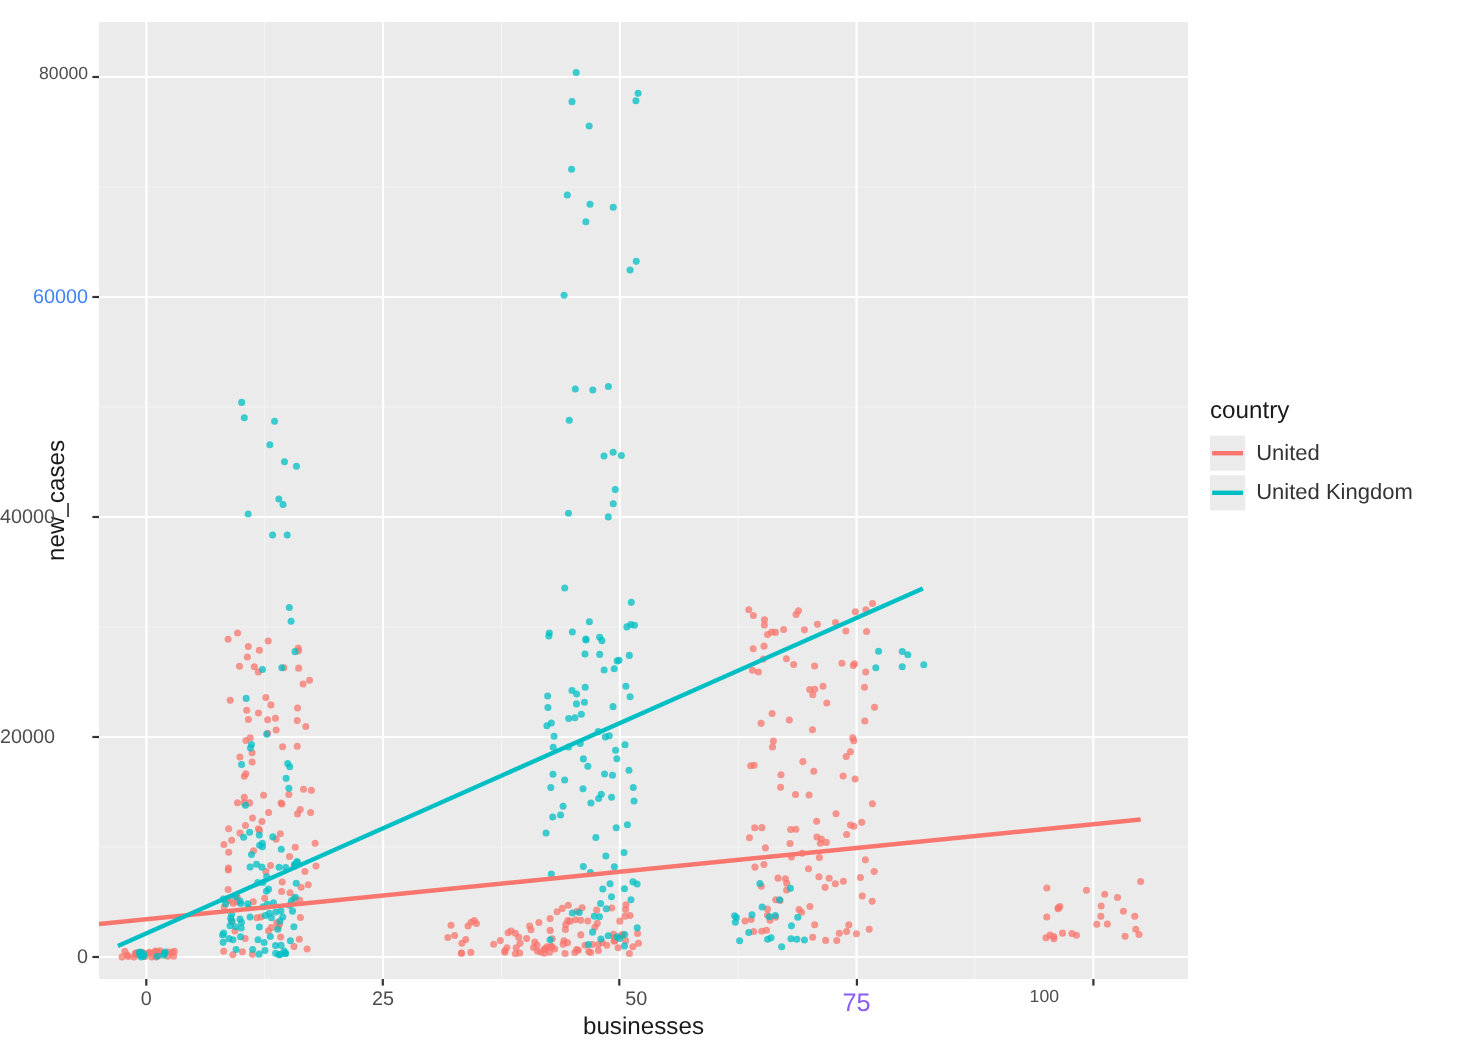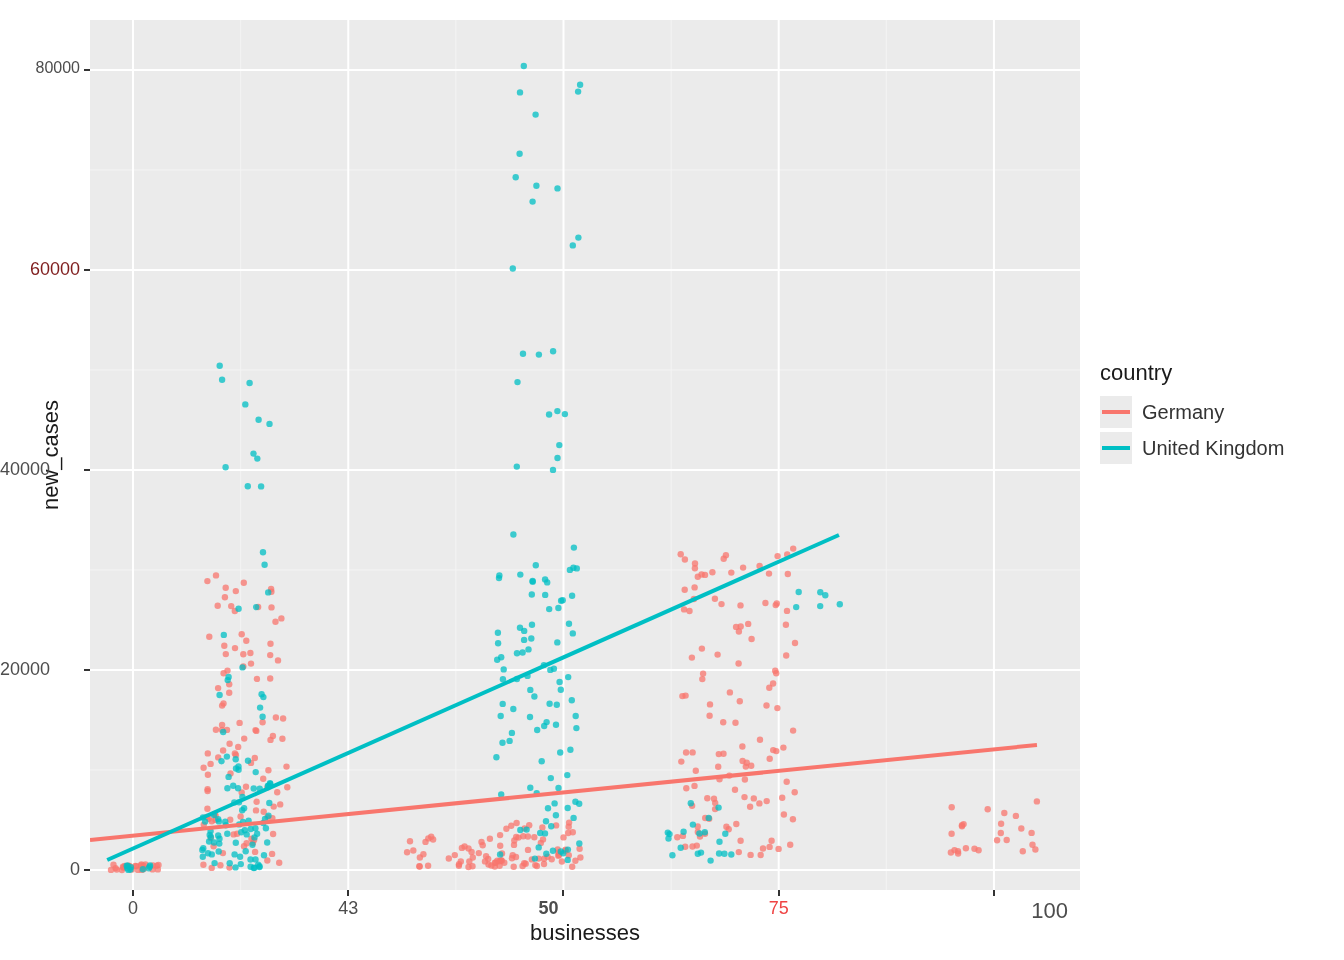--- a/index.html
+++ b/index.html
@@ -749,41 +749,41 @@
 </svg>
 
 <svg style="position:absolute; left:90px; top:895px; width:990px; height:60px;">
   <text class="axis-title" x="495" y="45" text-anchor="middle">businesses</text>
 </svg>
 
 <div class="legend">
   <div class="legend-title">country</div>
   <div class="legend-item">
     <div class="legend-key c0"></div>
-    <div class="legend-label">Germany</div>
+    <div class="legend-label">United</div>
   </div>
   <div class="legend-item">
     <div class="legend-key c1"></div>
     <div class="legend-label">United Kingdom</div>
   </div>
 </div>
 
 <div style="position: absolute; left: 132.043px; top: 890px; width: 2px; height: 6px; background: rgb(51, 51, 51);"></div>
     <div style="position: absolute; left: 108.043px; top: 898px; width: 50px; text-align: center; font-size: 18px; color: rgb(77, 77, 77);">0</div>
     <div style="position: absolute; left: 347.261px; top: 890px; width: 2px; height: 6px; background: rgb(51, 51, 51);"></div>
-    <div style="position: absolute; left: 323.261px; top: 898px; width: 50px; text-align: center; font-size: 18px; color: rgb(77, 77, 77);">43</div>
+    <div style="position: absolute; left: 323.261px; top: 898px; width: 50px; text-align: center; font-size: 18px; color: rgb(77, 77, 77);">25</div>
     <div style="position: absolute; left: 562.478px; top: 890px; width: 2px; height: 6px; background: rgb(51, 51, 51);"></div>
-    <div style="position: absolute; left: 538.478px; top: 898px; width: 50px; text-align: left; font-size: 18px; color: rgb(77, 77, 77); font-weight: bold;">50</div>
+    <div style="position: absolute; left: 538.478px; top: 898px; width: 50px; text-align: right; font-size: 18px; color: rgb(77, 77, 77);">50</div>
     <div style="position: absolute; left: 777.696px; top: 890px; width: 2px; height: 6px; background: rgb(51, 51, 51);"></div>
-    <div style="position: absolute; left: 753.696px; top: 898px; width: 50px; text-align: center; font-size: 18px; color: #ef4444;">75</div>
+    <div style="position: absolute; left: 753.696px; top: 898px; width: 50px; text-align: center; font-size: 23px; color: #8b5cf6;">75</div>
     <div style="position: absolute; left: 992.913px; top: 890px; width: 2px; height: 6px; background: rgb(51, 51, 51);"></div>
-    <div style="position: absolute; left: 1018px; top: 898px; width: 50px; text-align: right; font-size: 22px; color: rgb(77, 77, 77);">100</div>
+    <div style="position: absolute; left: 936px; top: 898px; width: 50px; text-align: left; font-size: 16px; color: rgb(77, 77, 77);">100</div>
     <div style="position: absolute; left: 84px; top: 869px; width: 6px; height: 2px; background: rgb(51, 51, 51);"></div>
     <div style="position: absolute; left: 0px; top: 859px; width: 80px; text-align: right; font-size: 18px; color: rgb(77, 77, 77);">0</div>
     <div style="position: absolute; left: 84px; top: 669px; width: 6px; height: 2px; background: rgb(51, 51, 51);"></div>
     <div style="position: absolute; left: 0px; top: 659px; width: 80px; font-size: 18px; color: rgb(77, 77, 77);">20000</div>
     <div style="position: absolute; left: 84px; top: 469px; width: 6px; height: 2px; background: rgb(51, 51, 51);"></div>
     <div style="position: absolute; left: 0px; top: 459px; width: 80px; font-size: 18px; color: rgb(77, 77, 77);">40000</div>
     <div style="position: absolute; left: 84px; top: 269px; width: 6px; height: 2px; background: rgb(51, 51, 51);"></div>
-    <div style="position: absolute; left: 0px; top: 259px; width: 80px; text-align: right; font-size: 18px; color: #7f1d1d;">60000</div>
+    <div style="position: absolute; left: 0px; top: 259px; width: 80px; text-align: right; font-size: 18px; color: #3b82f6;">60000</div>
     <div style="position: absolute; left: 84px; top: 69px; width: 6px; height: 2px; background: rgb(51, 51, 51);"></div>
     <div style="position: absolute; left: 0px; top: 59px; width: 80px; text-align: right; font-size: 16px; color: rgb(77, 77, 77);">80000</div>
   </div>
 
 </body></html>

